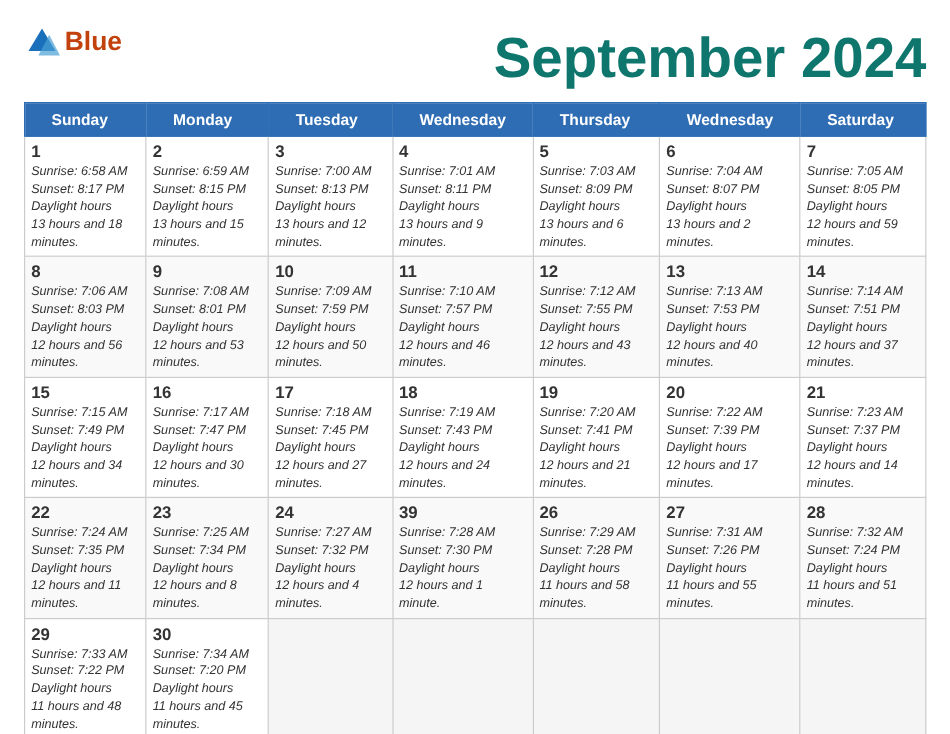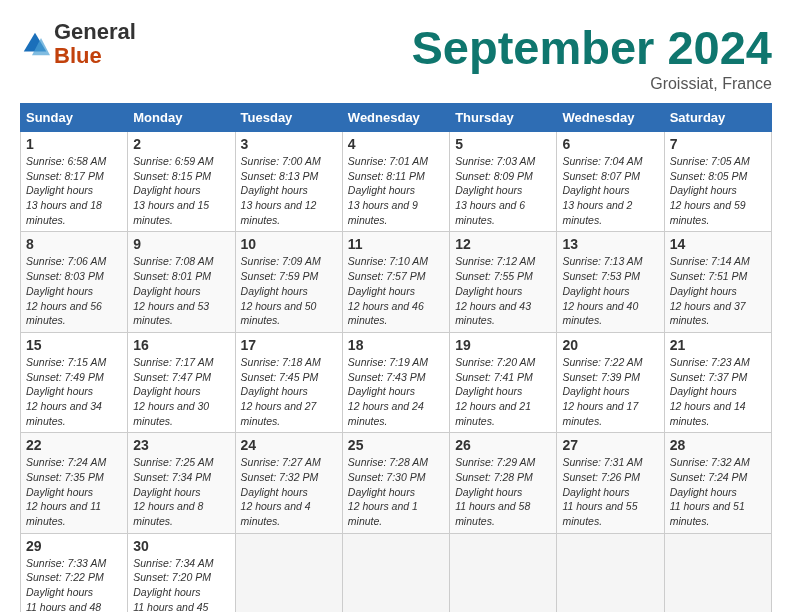--- a/index.html
+++ b/index.html
@@ -47,21 +47,21 @@
     }
     table {
       width: 100%;
       border-collapse: collapse;
       font-size: 11px;
     }
     th {
       background: #2e6db4;
       color: #fff;
       text-align: left;
-      padding: 6px 5px;
+      padding: 6px 22px;
       font-size: 13px;
       font-weight: bold;
       border: 1px solid #2e6db4;
     }
     td {
       border: 1px solid #ccc;
       vertical-align: top;
       padding: 4px 5px;
       width: 14.28%;
       min-height: 80px;
@@ -91,27 +91,25 @@
 </head>
 <body>
 
 <div class="header">
   <div class="logo">
     <svg class="logo-icon" viewBox="0 0 40 40">
       <polygon points="20,5 35,30 5,30" fill="#1a6fba"></polygon>
       <polygon points="28,12 40,35 16,35" fill="#4a9fd4" opacity="0.7"></polygon>
     </svg>
     <div class="logo-text">
-      <span class="general">General</span>
       <span class="blue">Blue</span>
     </div>
   </div>
   <div class="title-block">
     <div class="month-title">September 2024</div>
-    <div class="location">Groissiat, France</div>
   </div>
 </div>
 
 <table>
   <thead>
     <tr>
       <th>Sunday</th>
       <th>Monday</th>
       <th>Tuesday</th>
       <th>Wednesday</th>
@@ -338,21 +336,21 @@
         <td>
           <span class="day-number">24</span>
 <div class="day-info">
   Sunrise: 7:27 AM<br>
   Sunset: 7:32 PM<br>
   Daylight hours<br>
   12 hours and 4 minutes.
 </div>
         </td>
         <td>
-          <span class="day-number">25</span>
+          <span class="day-number">39</span>
 <div class="day-info">
   Sunrise: 7:28 AM<br>
   Sunset: 7:30 PM<br>
   Daylight hours<br>
   12 hours and 1 minute.
 </div>
         </td>
         <td>
           <span class="day-number">26</span>
 <div class="day-info">

